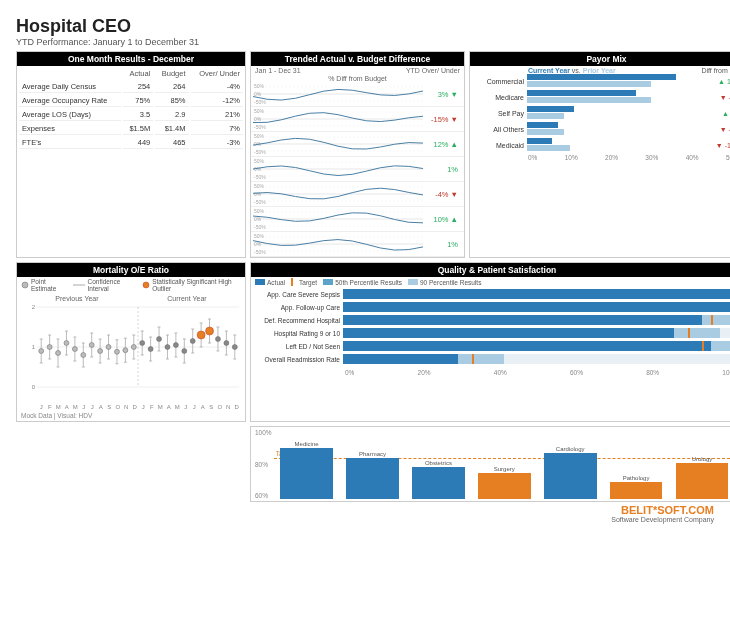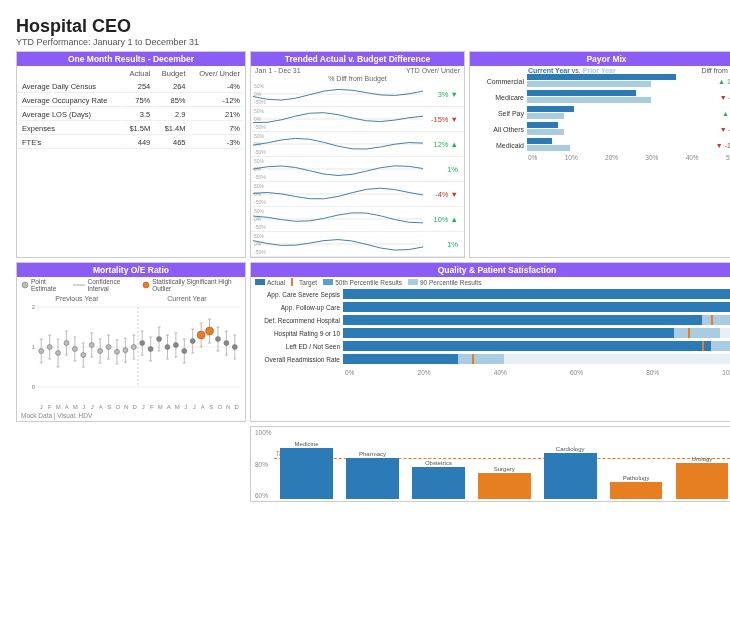--- a/index.html
+++ b/index.html
@@ -3,21 +3,21 @@
   <meta charset="utf-8">
   <style>
     * { box-sizing: border-box; margin: 0; padding: 0; }
     body { font-family: Arial, sans-serif; background: #fff; width: 730px; height: 619px; overflow: hidden; font-size: 9px; }
     .main-container { width: 730px; height: 619px; padding: 16px; }
     .title-area { margin-bottom: 4px; }
     .title-area h1 { font-size: 18px; font-weight: bold; color: #222; }
     .title-area p { font-size: 9px; color: #555; }
     .content-grid { display: grid; grid-template-columns: 230px 215px 275px; gap: 4px; }
     .panel { border: 1px solid #ccc; background: #fff; }
-    .panel-header { background: #8b5cf6; color: #fff; text-align: center; padding: 2px 4px; font-size: 8.5px; font-weight: bold; }
+    .panel-header { background: #000000; color: #fff; text-align: center; padding: 2px 4px; font-size: 8.5px; font-weight: bold; }
     
     .one-month-table { width: 100%; }
     .one-month-table th { color: #555; font-size: 7.5px; font-weight: normal; text-align: right; padding: 1px 3px; }
     .one-month-table th:first-child { text-align: left; }
     .one-month-table td { font-size: 7.5px; padding: 1px 3px; text-align: right; color: #333; border-bottom: 1px solid #eee; }
     .one-month-table td:first-child { text-align: left; color: #333; }
     .neg { color: #c0392b; }
     .pos { color: #27ae60; }
     .payor-x-axis { display: flex; justify-content: space-between; padding: 0 4px 0 58px; font-size: 6.5px; color: #888; }
     .quality-legend { display: flex; gap: 6px; padding: 1px 4px; flex-wrap: wrap; }
@@ -536,13 +536,19 @@
               <div style="flex: 1 1 0%; display: flex; flex-direction: column; align-items: center; justify-content: flex-end;">
     <span style="font-size:6px;color:#555;margin-bottom:1px;text-align:center;">Urology</span>
     <div style="width:80%;height:36.25px;background:#e67e22;"></div>
   </div>
             </div>
           </div>
       </div>
     </div>
   </div>
 
+  <div class="watermark" style="margin-top:2px;">
+    <div class="watermark-brand">
+      <span>BELIT</span><span style="color:#e67e22;">*</span><span>SOFT.COM</span>
+    </div>
+    <div class="watermark-sub">Software Development Company</div>
+  </div>
 </div>
 
 </body></html>

